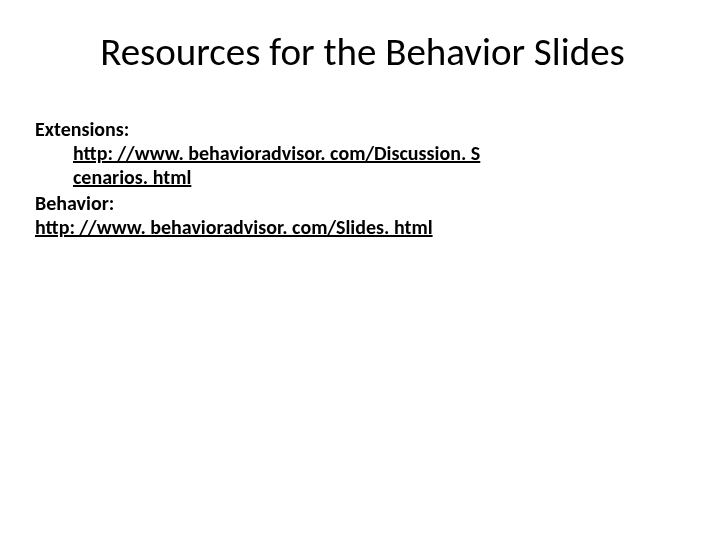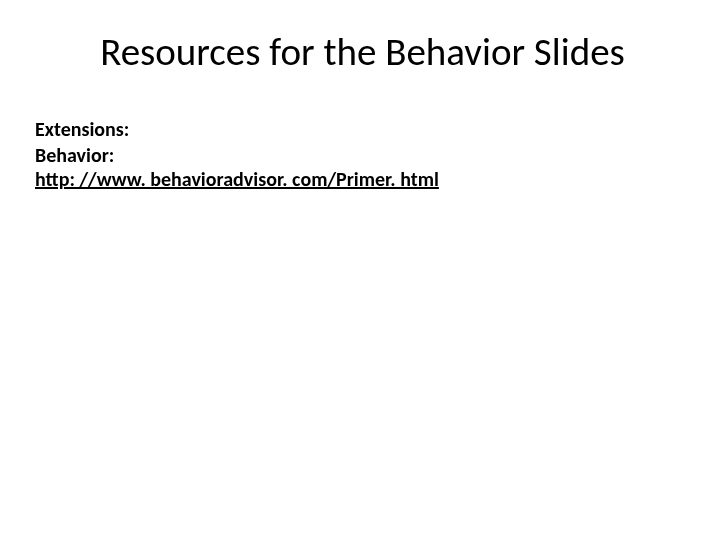--- a/index.html
+++ b/index.html
@@ -51,23 +51,27 @@
 </head>
 <body>
 
 <div class="slide">
   <div class="title">Resources for the Behavior Slides</div>
 
   <div class="body">
 
     <div class="block">
       <span class="label">Extensions:</span>
+      <a class="link" href="#">
+        <span class="row indent">http: //www. behavioradvisor. com/Discussion. S</span>
+        <span class="row indent">cenarios. html</span>
+      </a>
     </div>
 
     <div class="block">
       <span class="label">Behavior:</span>
       <a class="link row" href="#">
-        <span>http: //www. behavioradvisor. com/Primer. html</span>
+        <span>http: //www. behavioradvisor. com/Slides. html</span>
       </a>
     </div>
 
   </div>
 </div>
 
 </body></html>

